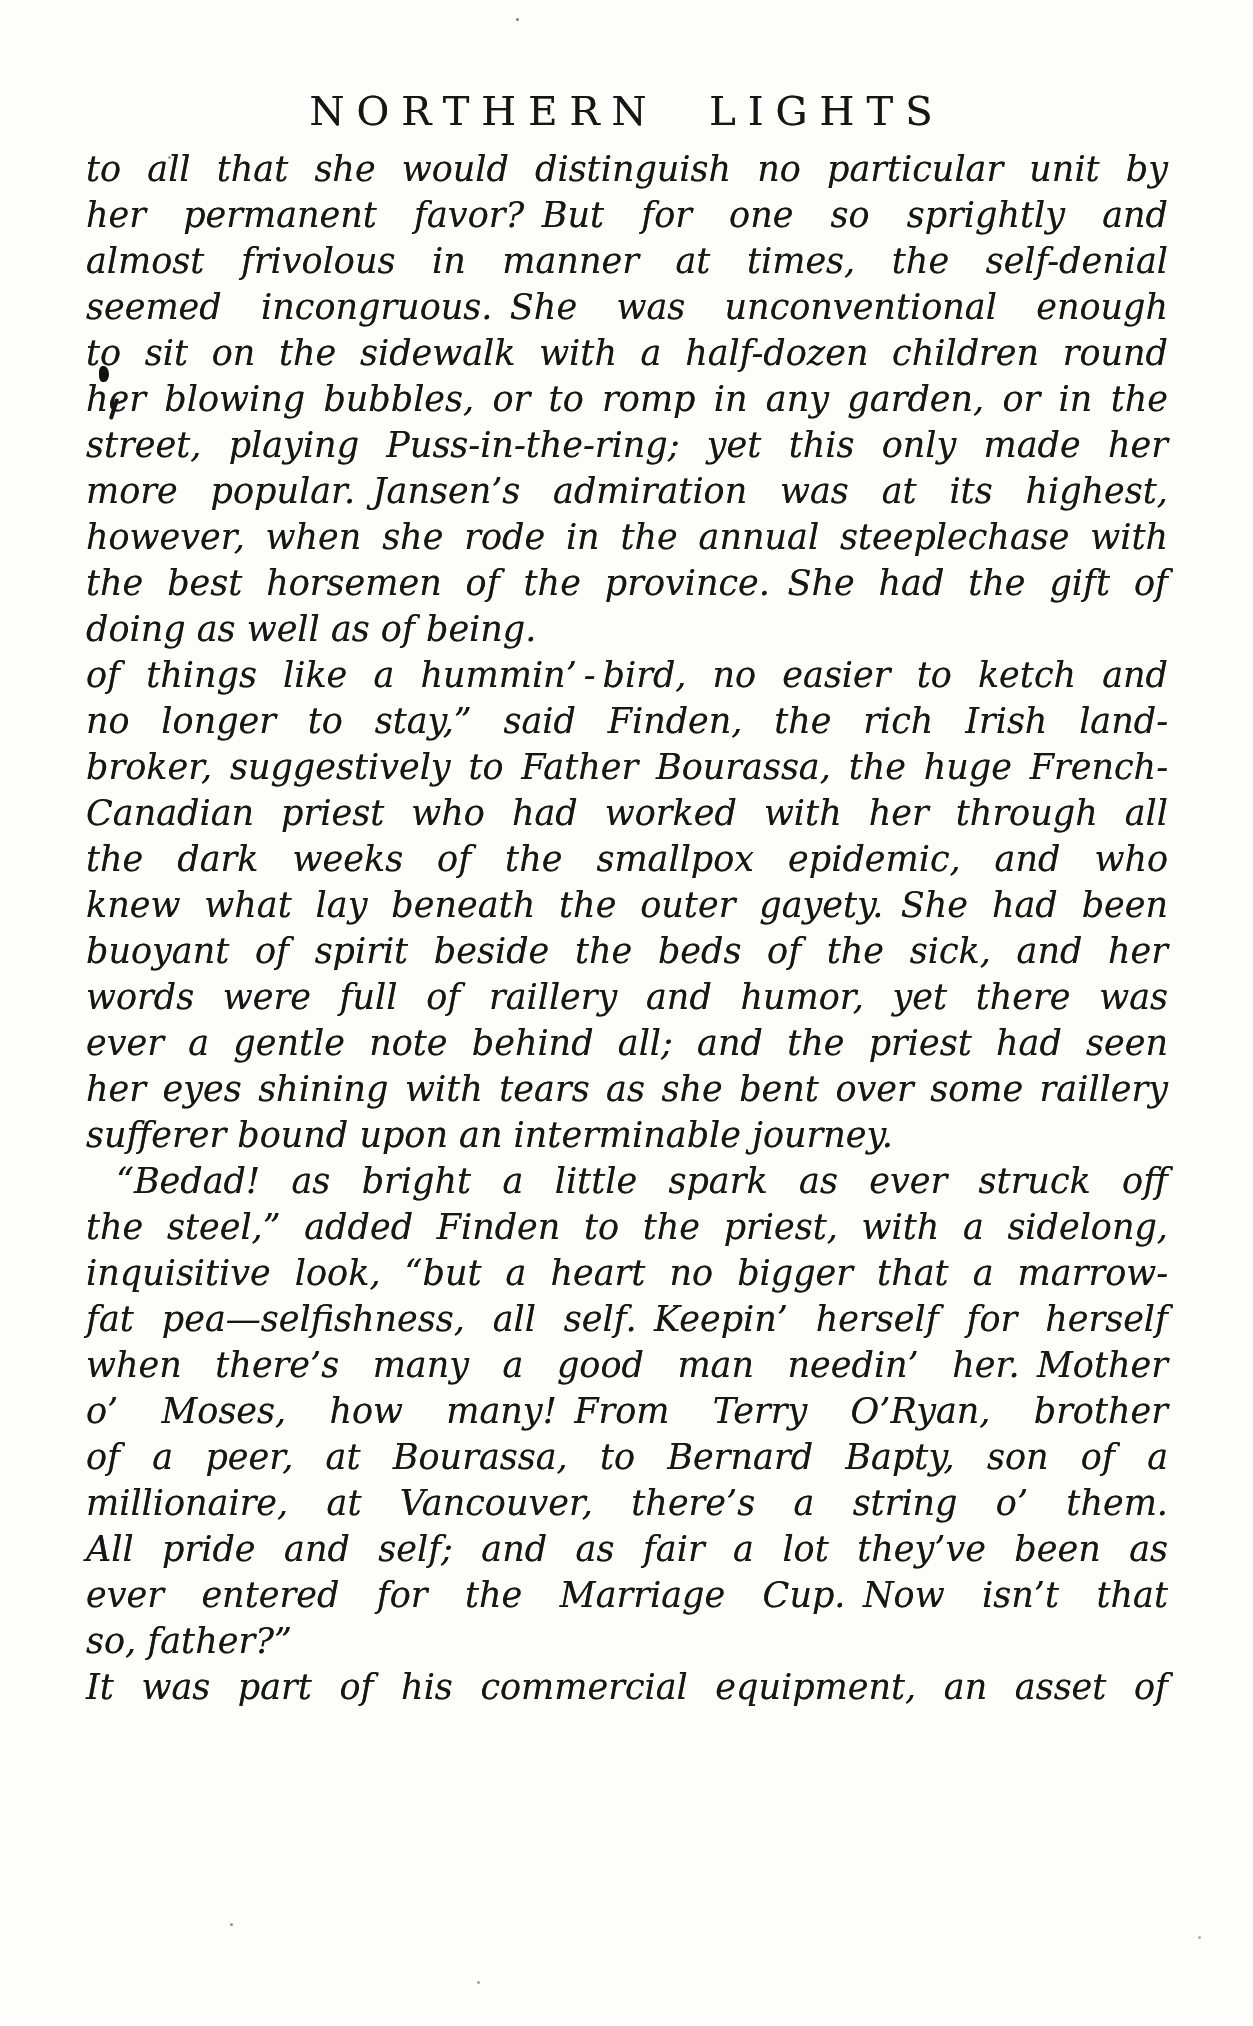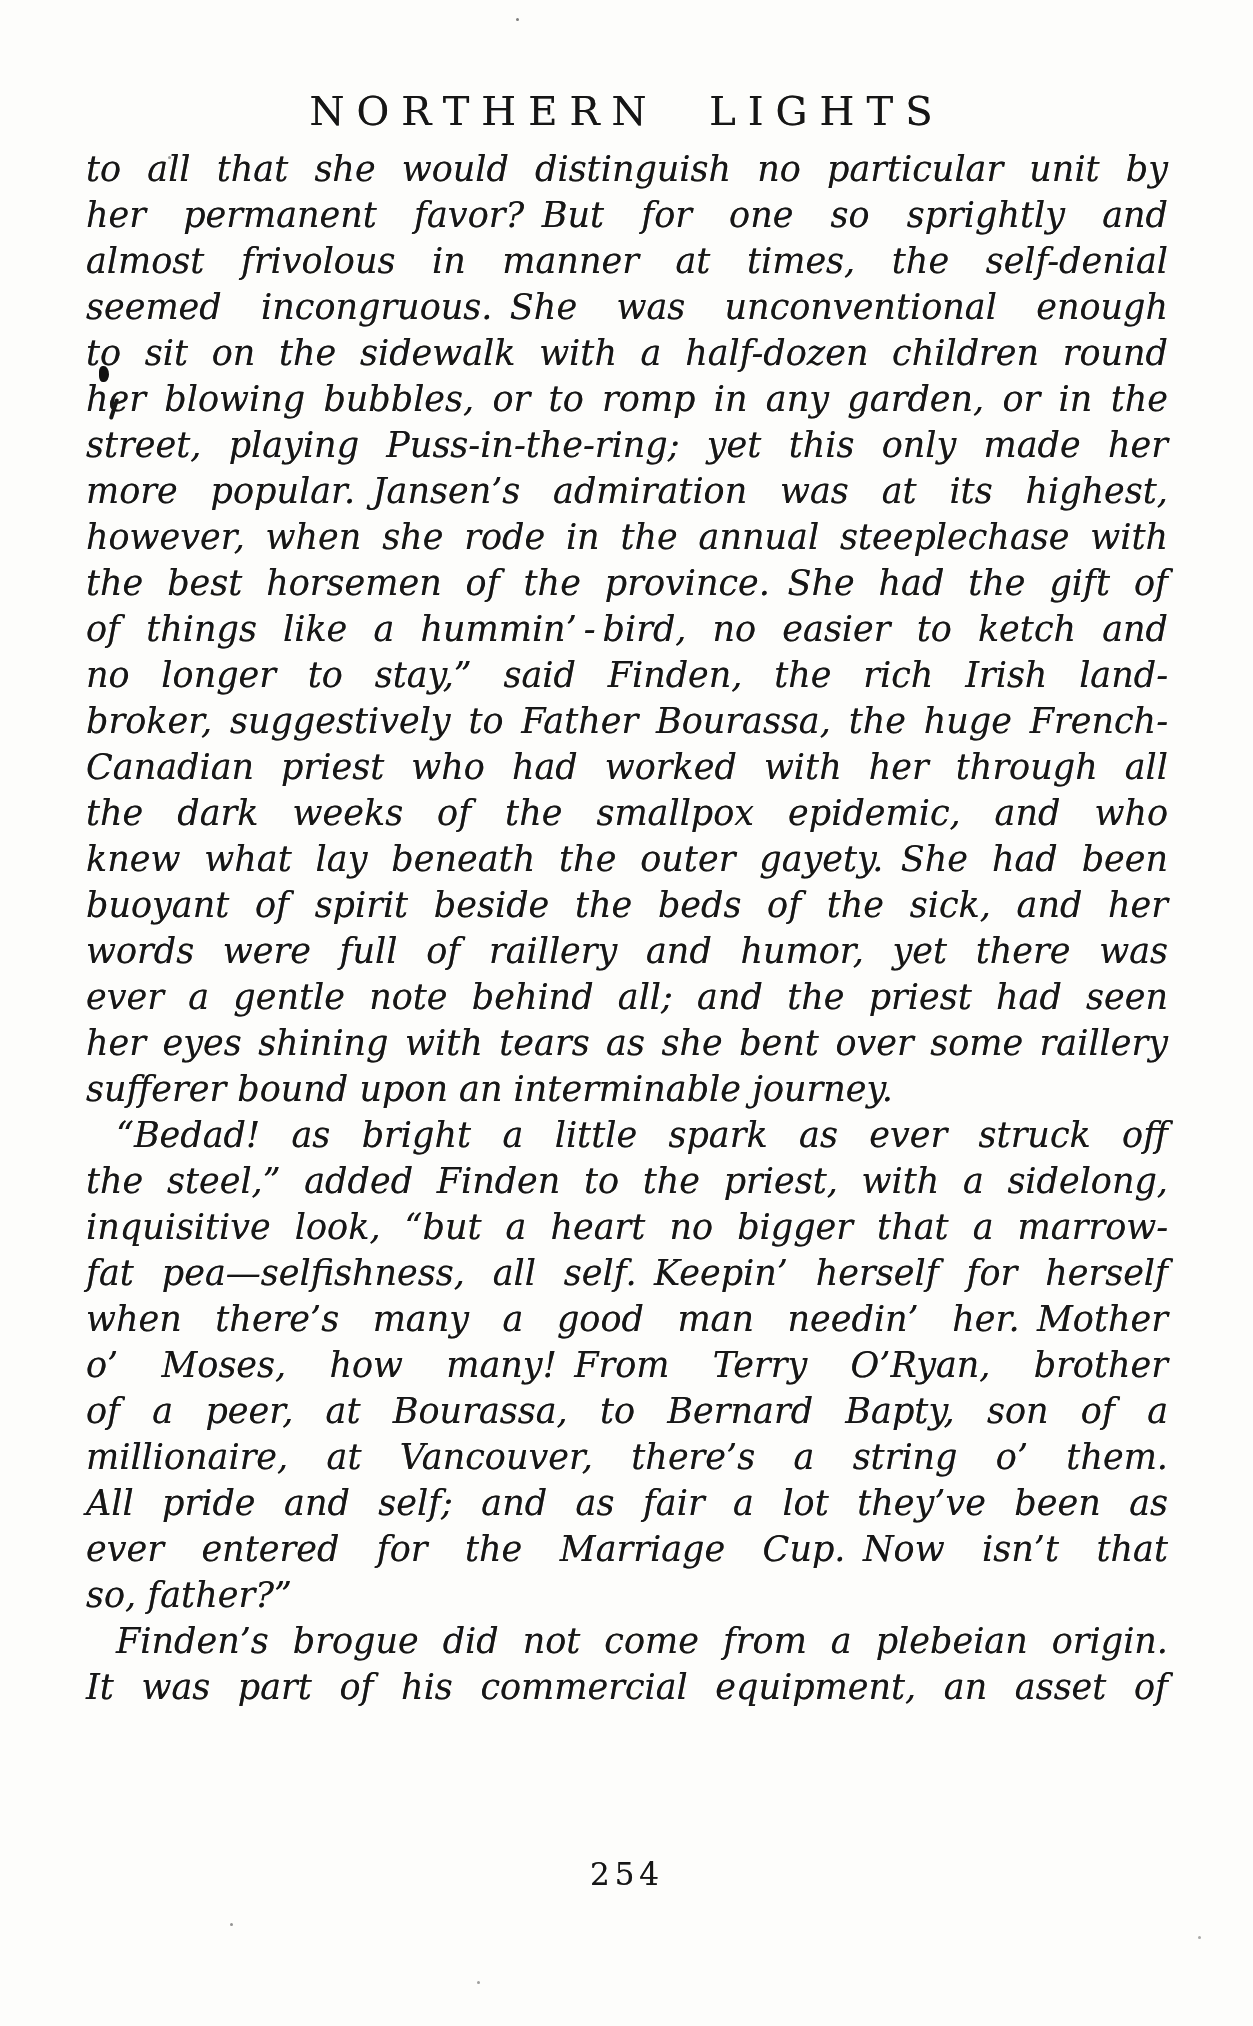--- a/index.html
+++ b/index.html
@@ -95,20 +95,21 @@
         <div class="line">to all that she would distinguish no particular unit by</div>
         <div class="line">her permanent favor? But for one so sprightly and</div>
         <div class="line">almost frivolous in manner at times, the self-denial</div>
         <div class="line">seemed incongruous. She was unconventional enough</div>
         <div class="line">to sit on the sidewalk with a half-dozen children round</div>
         <div class="line">her blowing bubbles, or to romp in any garden, or in the</div>
         <div class="line">street, playing Puss-in-the-ring; yet this only made her</div>
         <div class="line">more popular. Jansen’s admiration was at its highest,</div>
         <div class="line">however, when she rode in the annual steeplechase with</div>
         <div class="line">the best horsemen of the province. She had the gift of</div>
+        <div class="line no-justify">doing as well as of being.</div>
       </div>
       <div class="paragraph">
         <div class="line">of things like a hummin’ - bird, no easier to ketch and</div>
         <div class="line">no longer to stay,” said Finden, the rich Irish land-</div>
         <div class="line">broker, suggestively to Father Bourassa, the huge French-</div>
         <div class="line">Canadian priest who had worked with her through all</div>
         <div class="line">the dark weeks of the smallpox epidemic, and who</div>
         <div class="line">knew what lay beneath the outer gayety. She had been</div>
         <div class="line">buoyant of spirit beside the beds of the sick, and her</div>
         <div class="line">words were full of raillery and humor, yet there was</div>
@@ -123,26 +124,24 @@
         <div class="line">fat pea—selfishness, all self. Keepin’ herself for herself</div>
         <div class="line">when there’s many a good man needin’ her. Mother</div>
         <div class="line">o’ Moses, how many! From Terry O’Ryan, brother</div>
         <div class="line">of a peer, at Bourassa, to Bernard Bapty, son of a</div>
         <div class="line">millionaire, at Vancouver, there’s a string o’ them.</div>
         <div class="line">All pride and self; and as fair a lot they’ve been as</div>
         <div class="line">ever entered for the Marriage Cup. Now isn’t that</div>
         <div class="line no-justify">so, father?”</div>
       </div>
       <div class="paragraph">
-        <div class="line indent">Finden’s brogue did not come from a plebeian origin.</div>
         <div class="line">It was part of his commercial equipment, an asset of</div>
       </div>
     </div>
 
-  <div class="folio">254</div>
 
   <div class="ink-blob" style="left:99px;  top:366px;  width:10px; height:16px;"></div>
   <div class="ink-stroke" style="left:112px; top:398px;  width:4px;  height:22px;"></div>
   <div class="speck" style="left:516px;  top:18px;   width:3px; height:3px; opacity:.6;"></div>
   <div class="speck" style="left:168px;  top:156px;  width:3px; height:3px; opacity:.45;"></div>
   <div class="speck" style="left:230px;  top:1923px; width:3px; height:3px; opacity:.5;"></div>
   <div class="speck" style="left:477px;  top:1981px; width:3px; height:3px; opacity:.45;"></div>
   <div class="speck" style="left:1198px; top:1936px; width:3px; height:3px; opacity:.4;"></div>
 
 </div>

